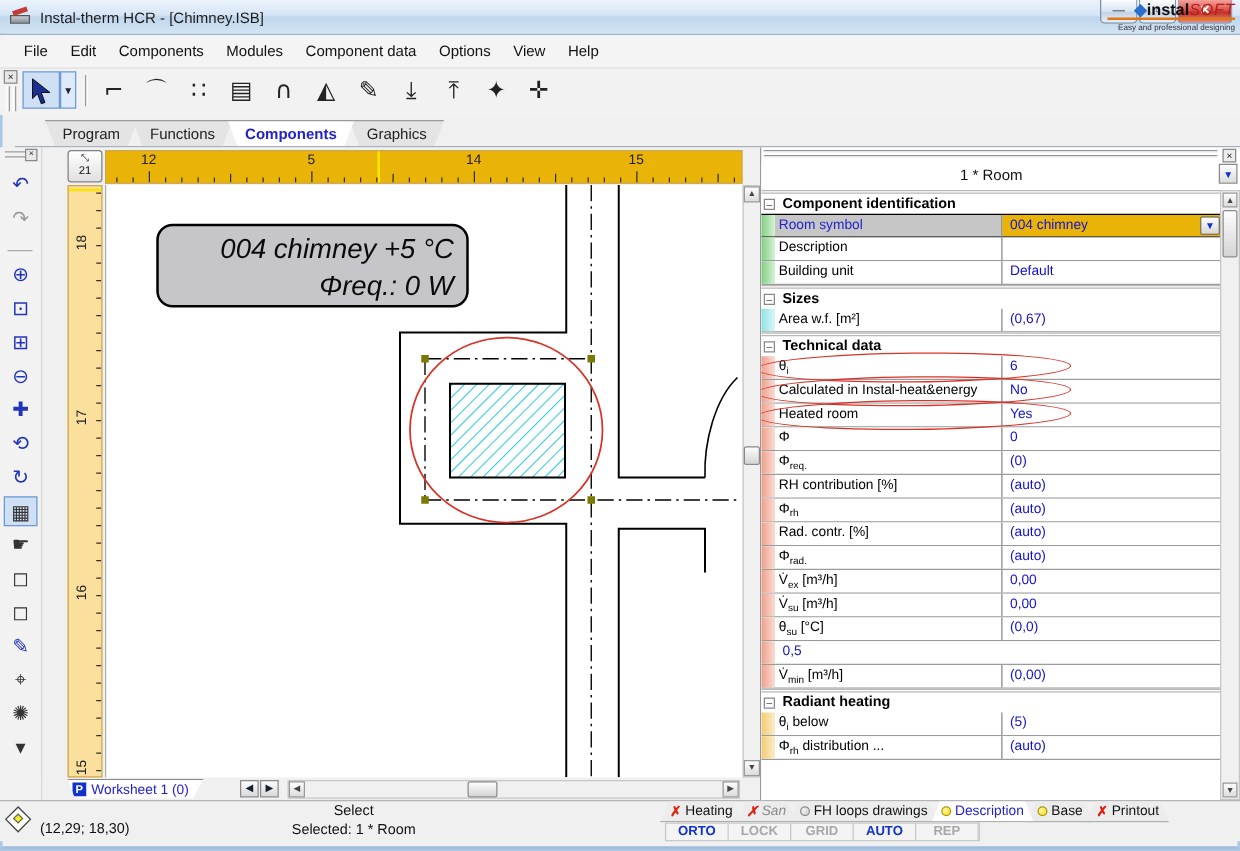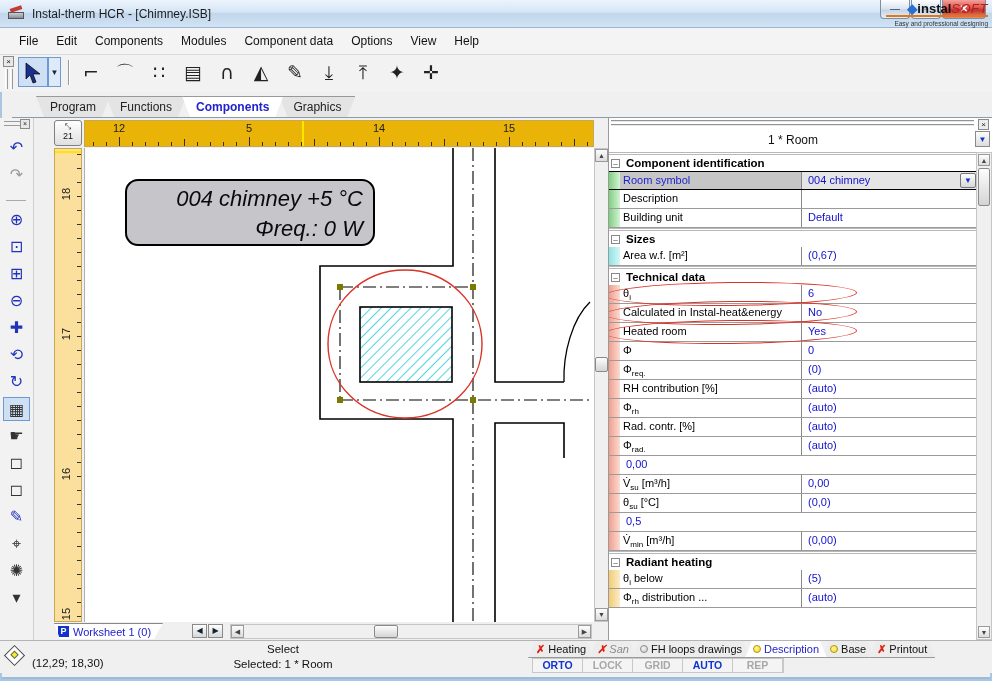--- a/index.html
+++ b/index.html
@@ -101,21 +101,21 @@
   #rp-grid{position:absolute;left:0;top:34px;width:368px;height:488px;background:#fff;overflow:hidden;}
   .sec-header{position:relative;height:19px;border-top:3px double #b8b8b8;display:flex;align-items:center;background:#fff;}
   .sec-minus{width:9px;height:9px;border:1px solid #888;background:#fff;font-size:8px;line-height:7px;text-align:center;color:#333;margin:0 6px 0 2px;}
   .sec-title{font-size:11.5px;font-weight:bold;color:#000;}
   .prow{position:relative;height:19px;display:flex;border-bottom:1px solid #9b9b9b;background:#fff;}
   .strip{width:11px;height:100%;flex:none;}
   .pcell-label{width:182px;flex:none;padding:2px 2px 0 3px;font-size:11px;color:#000;border-right:1px solid #888;white-space:nowrap;overflow:hidden;}
   .pcell-value{flex:1;padding:2px 2px 0 6px;font-size:11px;color:#1111cc;position:relative;white-space:nowrap;}
   .prow sub{font-size:8px;}
   .prow.selected .pcell-label{background:#c6c6c6;color:#2222cc;}
-  .prow.selected .pcell-value{background:#e5e5e5;}
+  .prow.selected .pcell-value{background:#eab308;}
   .prow.selected{border-top:1px solid #000;border-bottom:1px solid #000;}
   .val-drop{position:absolute;right:1px;top:1px;width:16px;height:15px;border:1px solid #777;border-radius:2px;background:linear-gradient(180deg,#fdfdfd,#d8d8d8);color:#1133cc;font-size:8px;line-height:14px;text-align:center;}
   .red-ellipse{position:absolute;left:-4px;top:-3px;width:252px;height:24px;border:1.6px solid #d93327;border-radius:50%;transform:rotate(-.6deg);pointer-events:none;z-index:5;}
   #rp-scroll{position:absolute;right:0;top:34px;width:16px;height:488px;background:#f0f0f0;border:1px solid #c6c6c6;}
   #rp-scroll .up{left:1px;top:1px;width:12px;height:12px;font-size:7px;line-height:11px;}
   #rp-scroll .down{left:1px;bottom:1px;width:12px;height:12px;font-size:7px;line-height:11px;}
   #rp-scroll .sb-thumb{left:1px;top:15px;width:12px;height:38px;}
   
   #bottombar{position:absolute;left:0;top:640px;width:992px;height:33px;background:#f0f0f0;border-top:1px solid #b4b4b4;}
   #snap-ico{position:absolute;left:7px;top:7px;width:15px;height:15px;border:1.5px solid #444;transform:rotate(45deg);background:#fff;}
@@ -455,20 +455,21 @@
             <div class="pcell-label">Rad. contr. [%]</div>
             <div class="pcell-value">(auto)</div>
           </div>
           <div class="prow">
             <div class="strip" style="background: linear-gradient(90deg, rgb(239, 159, 141), rgb(250, 220, 212));"></div>
             <div class="pcell-label">Φ<sub>rad.</sub></div>
             <div class="pcell-value">(auto)</div>
           </div>
           <div class="prow">
             <div class="strip" style="background: linear-gradient(90deg, rgb(239, 159, 141), rgb(250, 220, 212));"></div>
+            <div class="pcell-label">V̇<sub>ex</sub> [m³/h]</div>
             <div class="pcell-value">0,00</div>
           </div>
           <div class="prow">
             <div class="strip" style="background: linear-gradient(90deg, rgb(239, 159, 141), rgb(250, 220, 212));"></div>
             <div class="pcell-label">V̇<sub>su</sub> [m³/h]</div>
             <div class="pcell-value">0,00</div>
           </div>
           <div class="prow">
             <div class="strip" style="background: linear-gradient(90deg, rgb(239, 159, 141), rgb(250, 220, 212));"></div>
             <div class="pcell-label">θ<sub>su</sub> [°C]</div>

